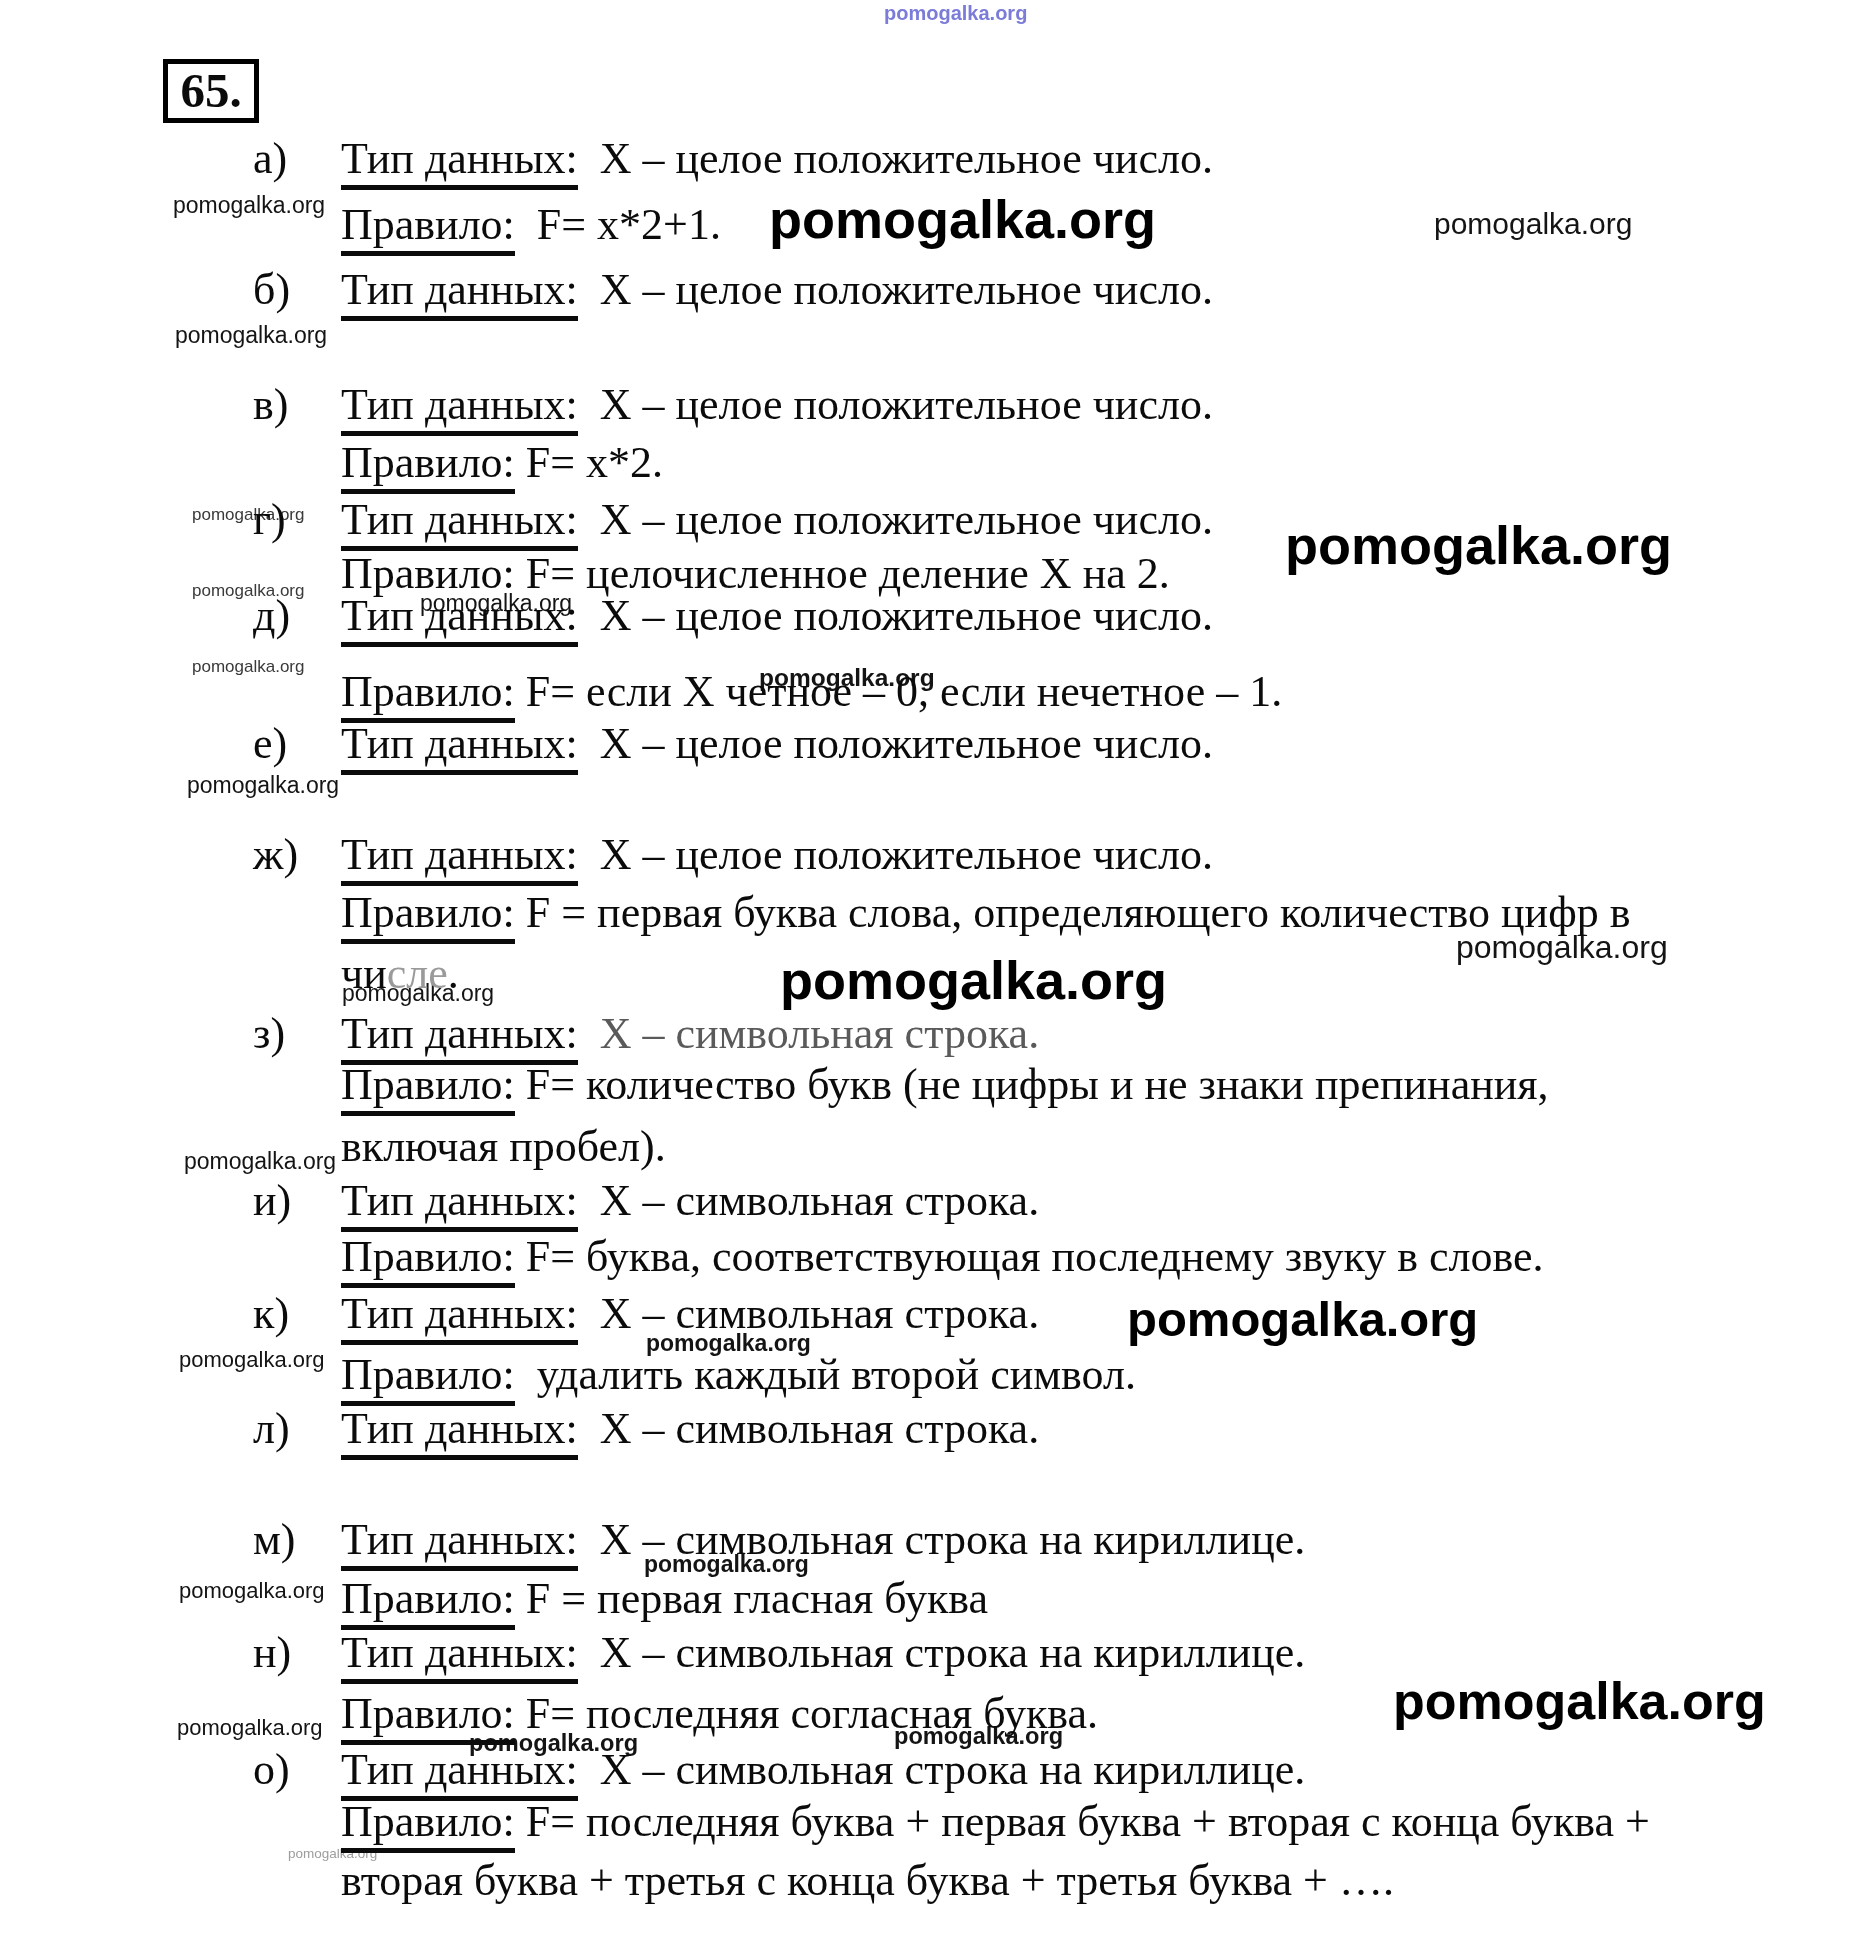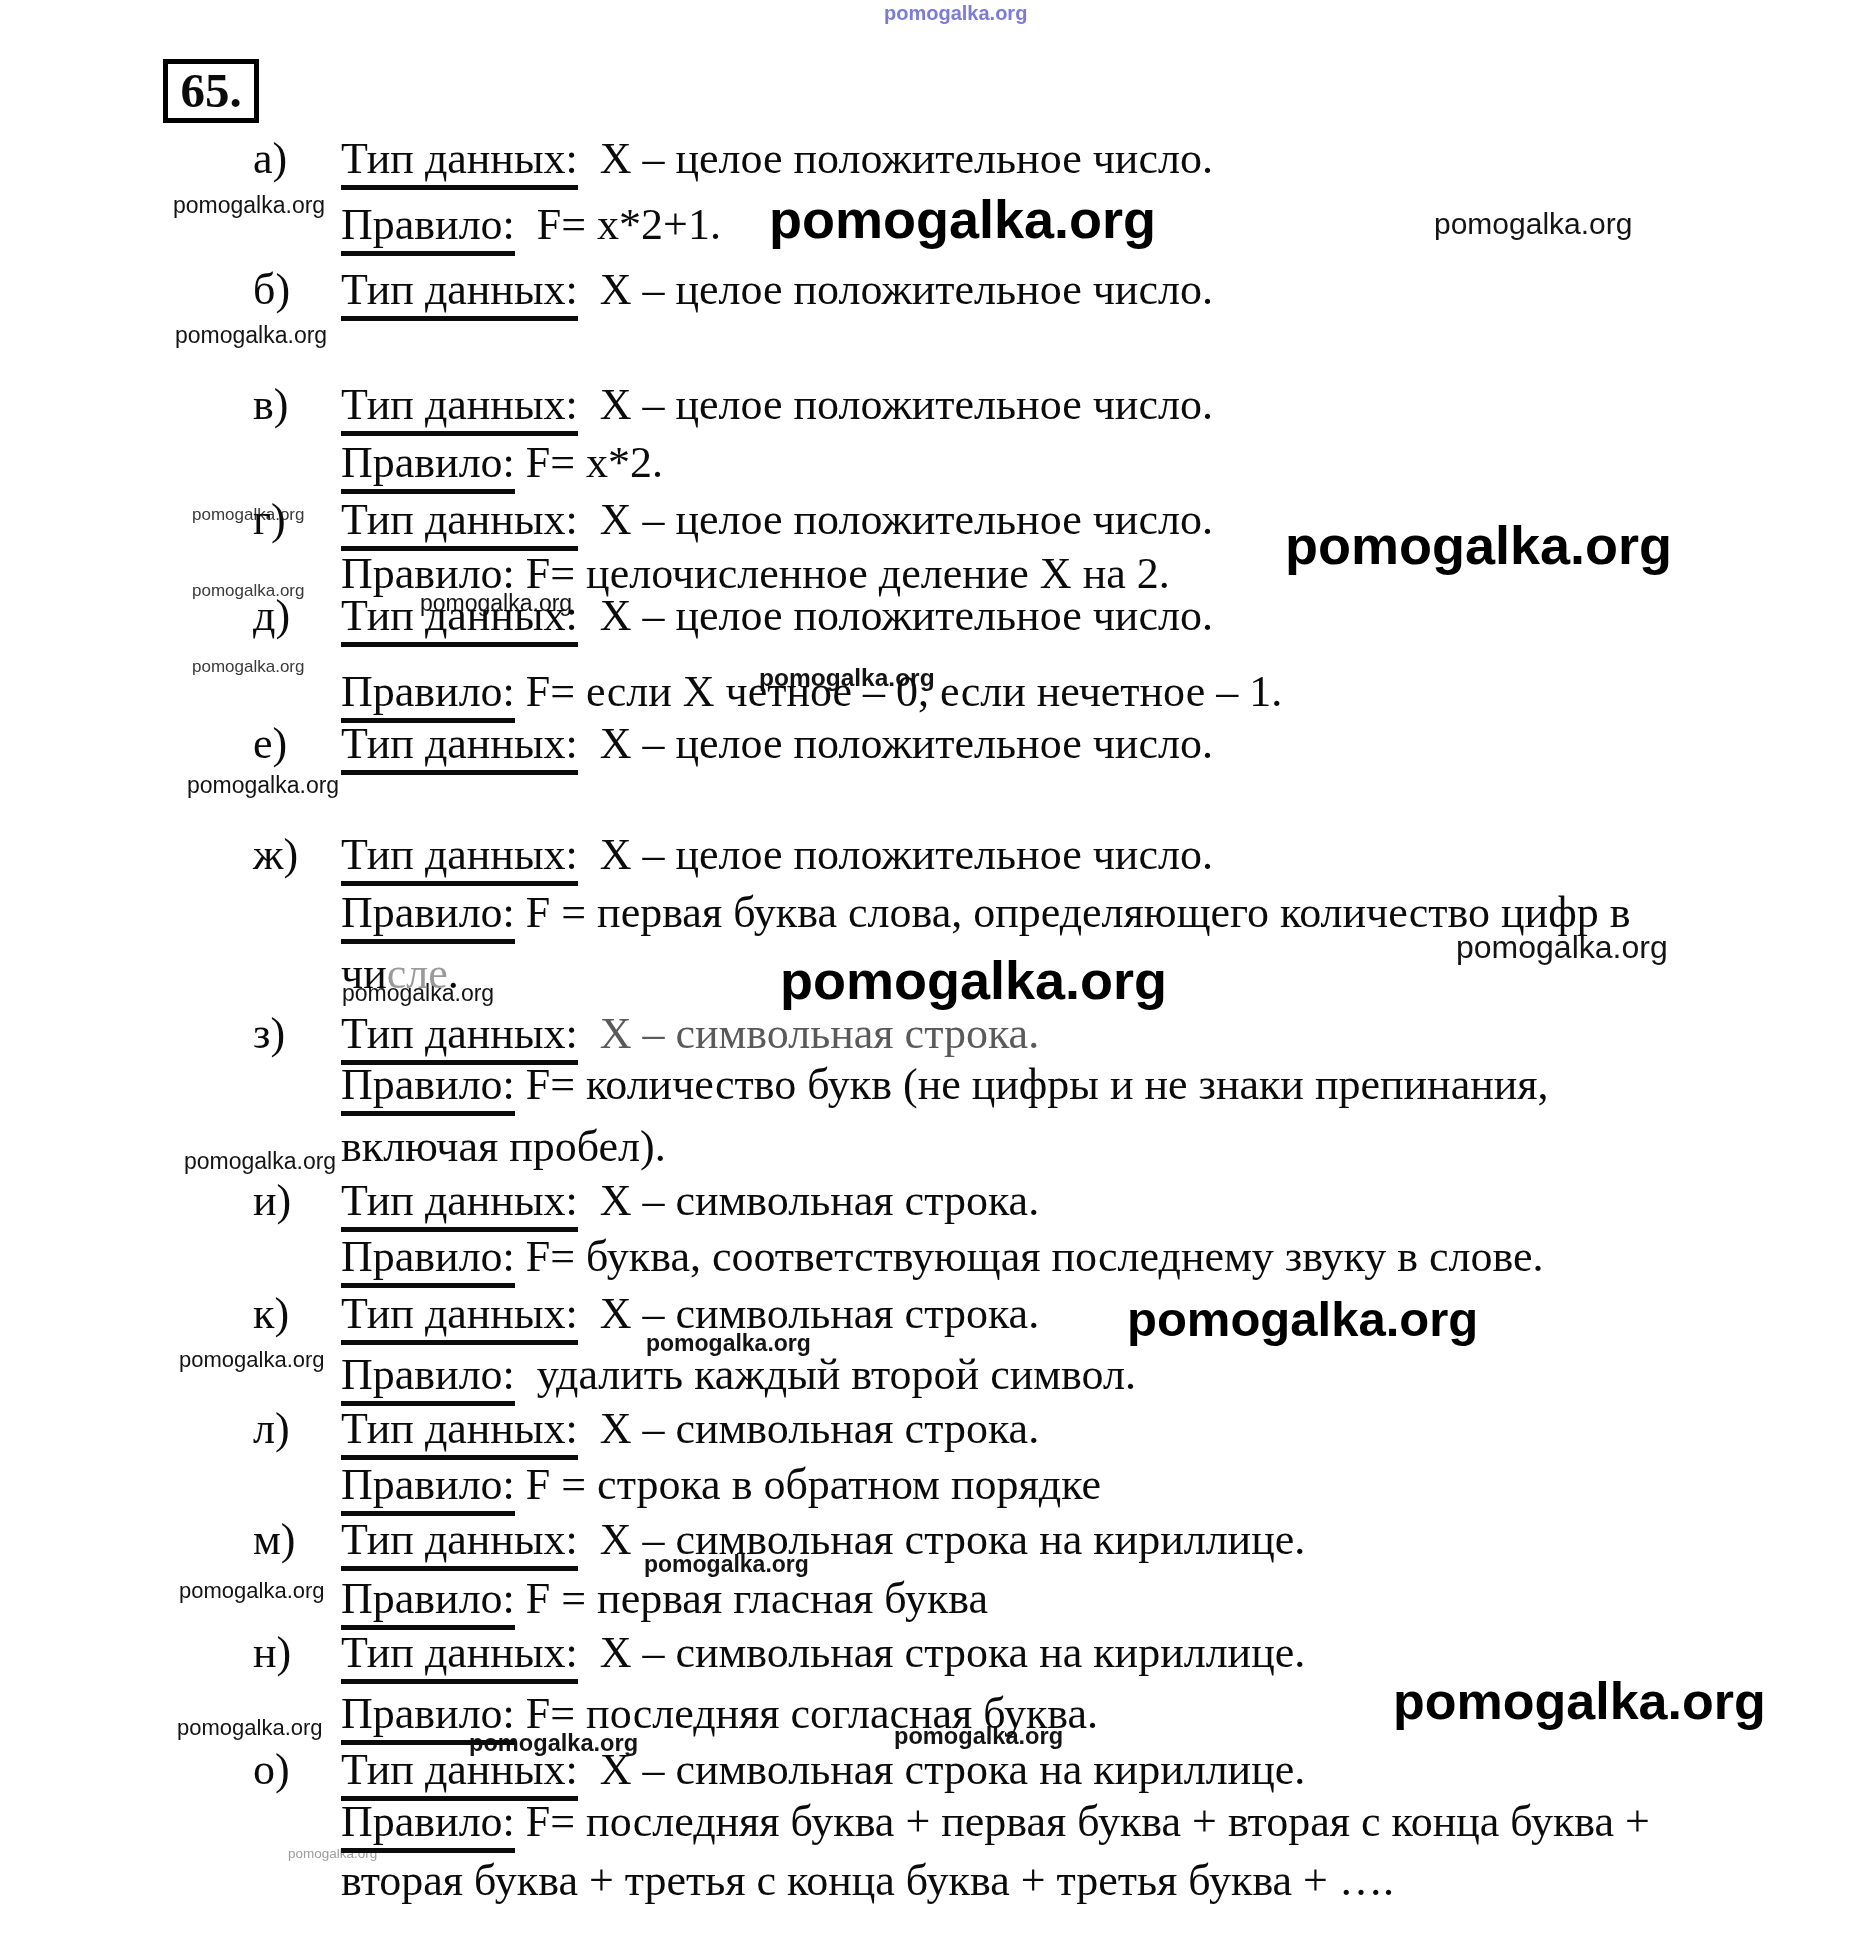--- a/index.html
+++ b/index.html
@@ -112,21 +112,20 @@
   <div class="tline" style="left:341px;top:1061px;"><span class="ul">Правило:</span><span> F= количество букв (не цифры и не знаки препинания,</span></div>
   <div class="tline" style="left:341px;top:1123px;"><span>включая пробел).</span></div>
 
   <div class="tline" style="left:253px;top:1177px;"><span class="item-label">и)</span><span class="ul">Тип данных:</span><span>  Х – символьная строка.</span></div>
   <div class="tline" style="left:341px;top:1233px;"><span class="ul">Правило:</span><span> F= буква, соответствующая последнему звуку в слове.</span></div>
 
   <div class="tline" style="left:253px;top:1290px;"><span class="item-label">к)</span><span class="ul">Тип данных:</span><span>  Х – символьная строка.</span></div>
   <div class="tline" style="left:341px;top:1351px;"><span class="ul">Правило:</span><span>  удалить каждый второй символ.</span></div>
 
   <div class="tline" style="left:253px;top:1405px;"><span class="item-label">л)</span><span class="ul">Тип данных:</span><span>  Х – символьная строка.</span></div>
-  <div class="tline" style="left:341px;top:1461px;"><span class="ul">Правило:</span><span> F = строка в обратном порядке</span></div>
 
   <div class="tline" style="left:253px;top:1516px;"><span class="item-label">м)</span><span class="ul">Тип данных:</span><span>  Х – символьная строка на кириллице.</span></div>
   <div class="tline" style="left:341px;top:1575px;"><span class="ul">Правило:</span><span> F = первая гласная буква</span></div>
 
   <div class="tline" style="left:253px;top:1629px;"><span class="item-label">н)</span><span class="ul">Тип данных:</span><span>  Х – символьная строка на кириллице.</span></div>
   <div class="tline" style="left:341px;top:1690px;"><span class="ul">Правило:</span><span> F= последняя согласная буква.</span></div>
 
   <div class="tline" style="left:253px;top:1746px;"><span class="item-label">о)</span><span class="ul">Тип данных:</span><span>  Х – символьная строка на кириллице.</span></div>
   <div class="tline" style="left:341px;top:1798px;"><span class="ul">Правило:</span><span> F= последняя буква + первая буква + вторая с конца буква +</span></div>
   <div class="tline" style="left:341px;top:1857px;"><span>вторая буква + третья с конца буква + третья буква + ….</span></div>

